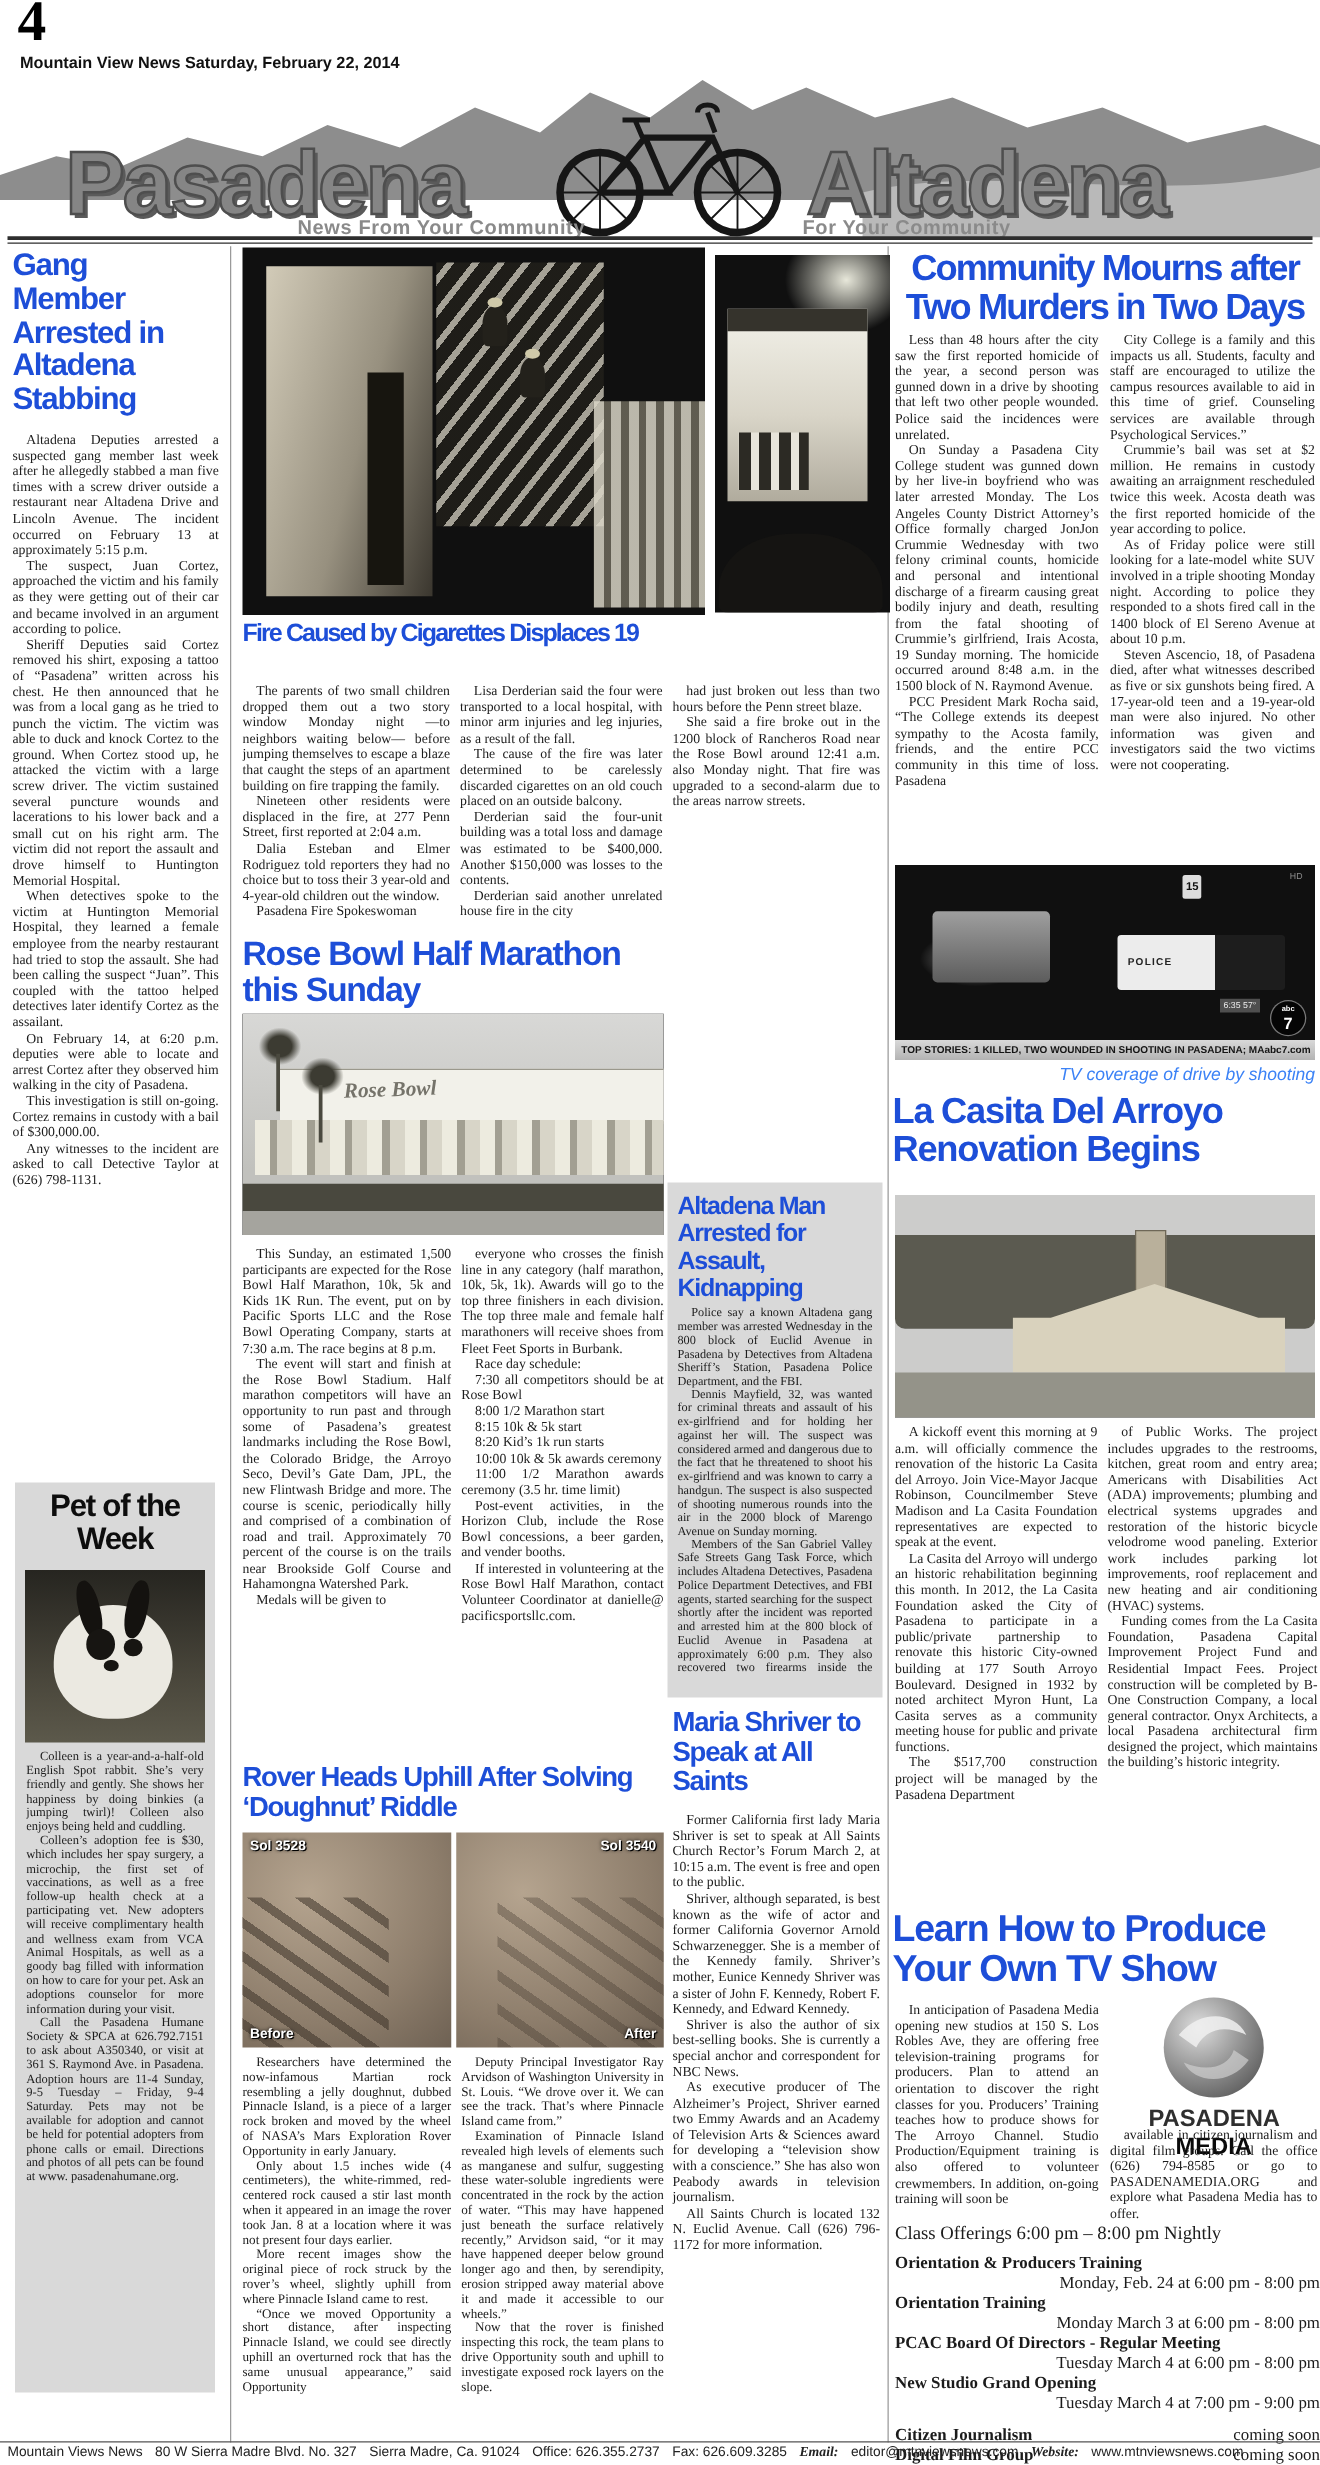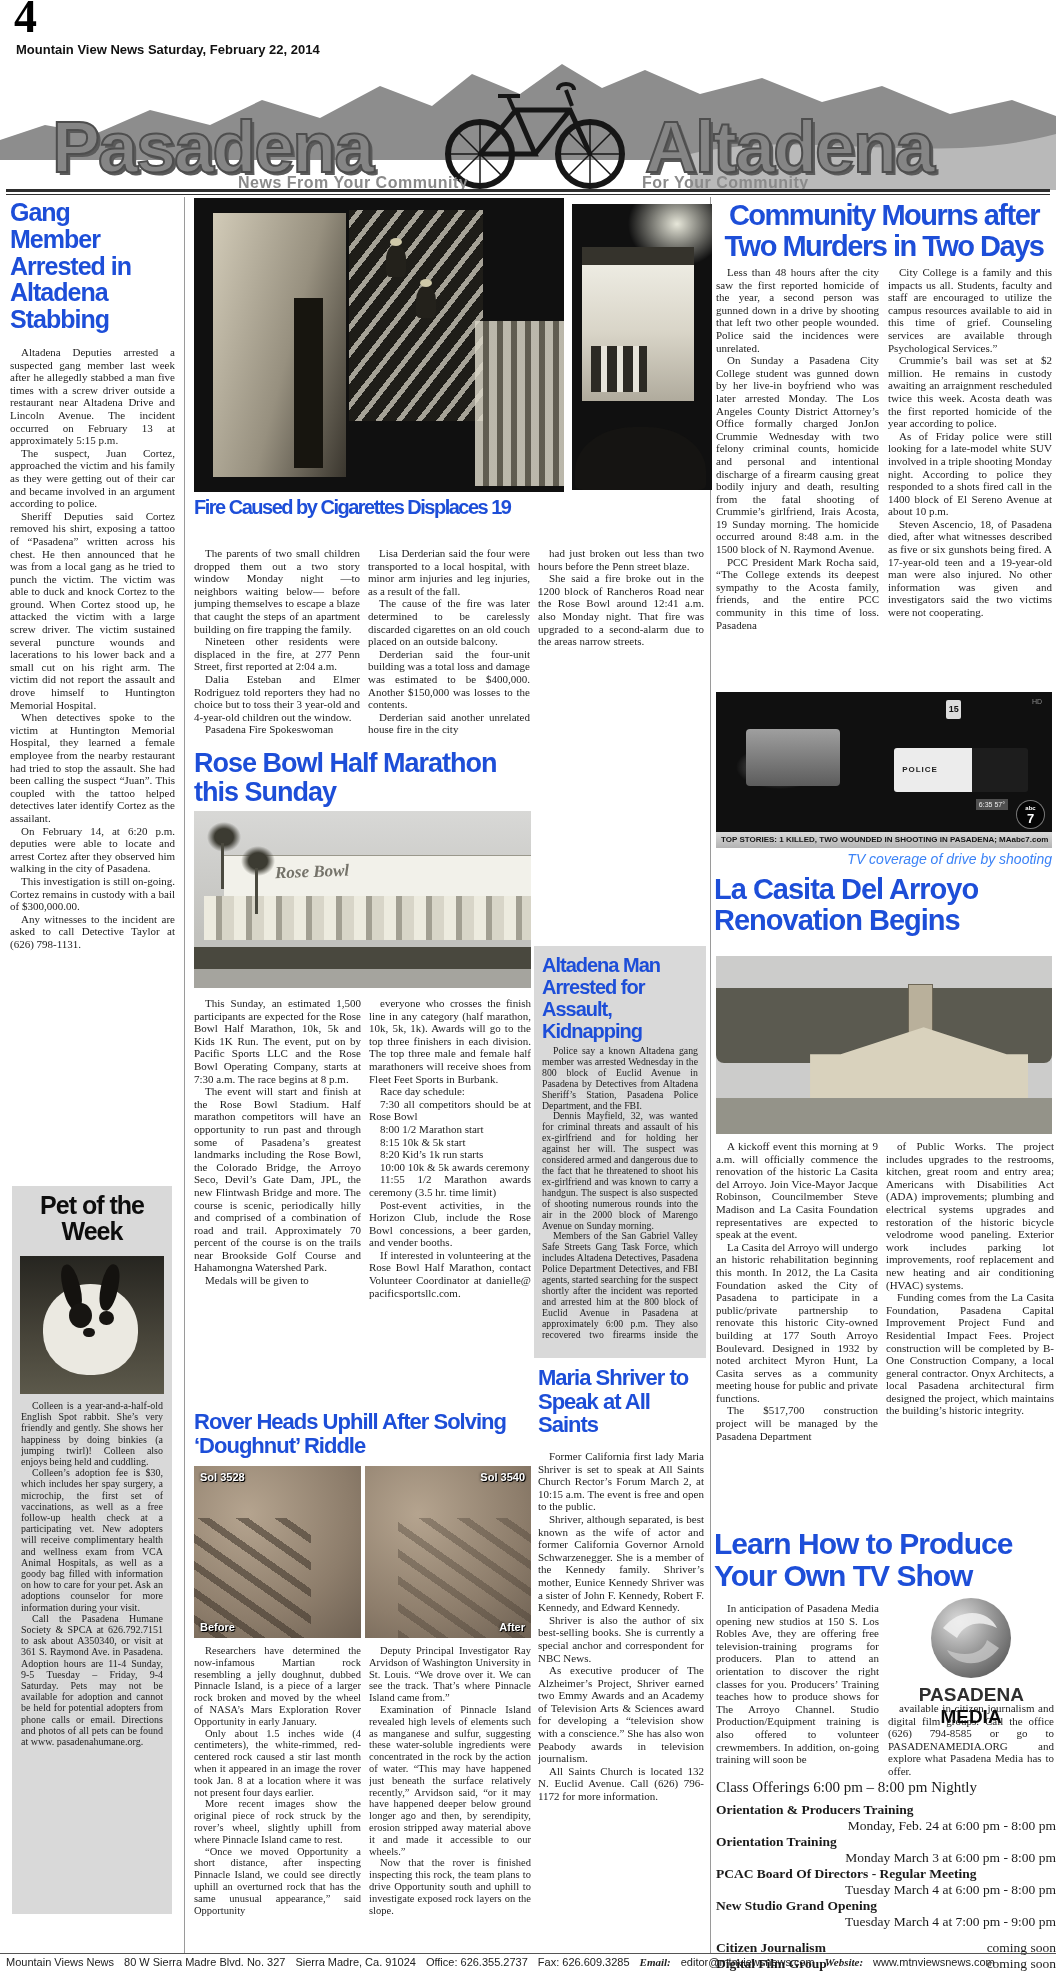--- a/index.html
+++ b/index.html
@@ -207,21 +207,21 @@
     <p>Medals will be given to</p>
   </div>
 <div class="body-col" style="left:369px;top:997px;width:162px;height:408px;">
     <p>everyone who crosses the finish line in any category (half marathon, 10k, 5k, 1k). Awards will go to the top three finishers in each division. The top three male and female half marathoners will receive shoes from Fleet Feet Sports in Burbank.</p>
     <p>Race day schedule:</p>
     <p>7:30 all competitors should be at Rose Bowl</p>
     <p>8:00 1/2 Marathon start</p>
     <p>8:15 10k &amp; 5k start</p>
     <p>8:20 Kid’s 1k run starts</p>
     <p>10:00 10k &amp; 5k awards ceremony</p>
-    <p>11:55 1/2 Marathon awards ceremony (3.5 hr. time limit)</p>
+    <p>11:00 1/2 Marathon awards ceremony (3.5 hr. time limit)</p>
     <p>Post-event activities, in the Horizon Club, include the Rose Bowl concessions, a beer garden, and vender booths.</p>
     <p>If interested in volunteering at the Rose Bowl Half Marathon, contact Volunteer Coordinator at danielle@ pacificsportsllc.com.</p>
   </div>
 
 <div class="art-title" style="left:194px;top:1410px;width:362px;font-size:22px;">Rover Heads Uphill After Solving ‘Doughnut’ Riddle</div>
 <div class="mars" style="left:194px;top:1466px;width:167px;height:172px;">
   <div class="mars-track"></div>
   <div class="mars-lab" style="left:6px;top:5px;">Sol 3528</div>
   <div class="mars-lab" style="left:6px;bottom:5px;">Before</div>
 </div>

